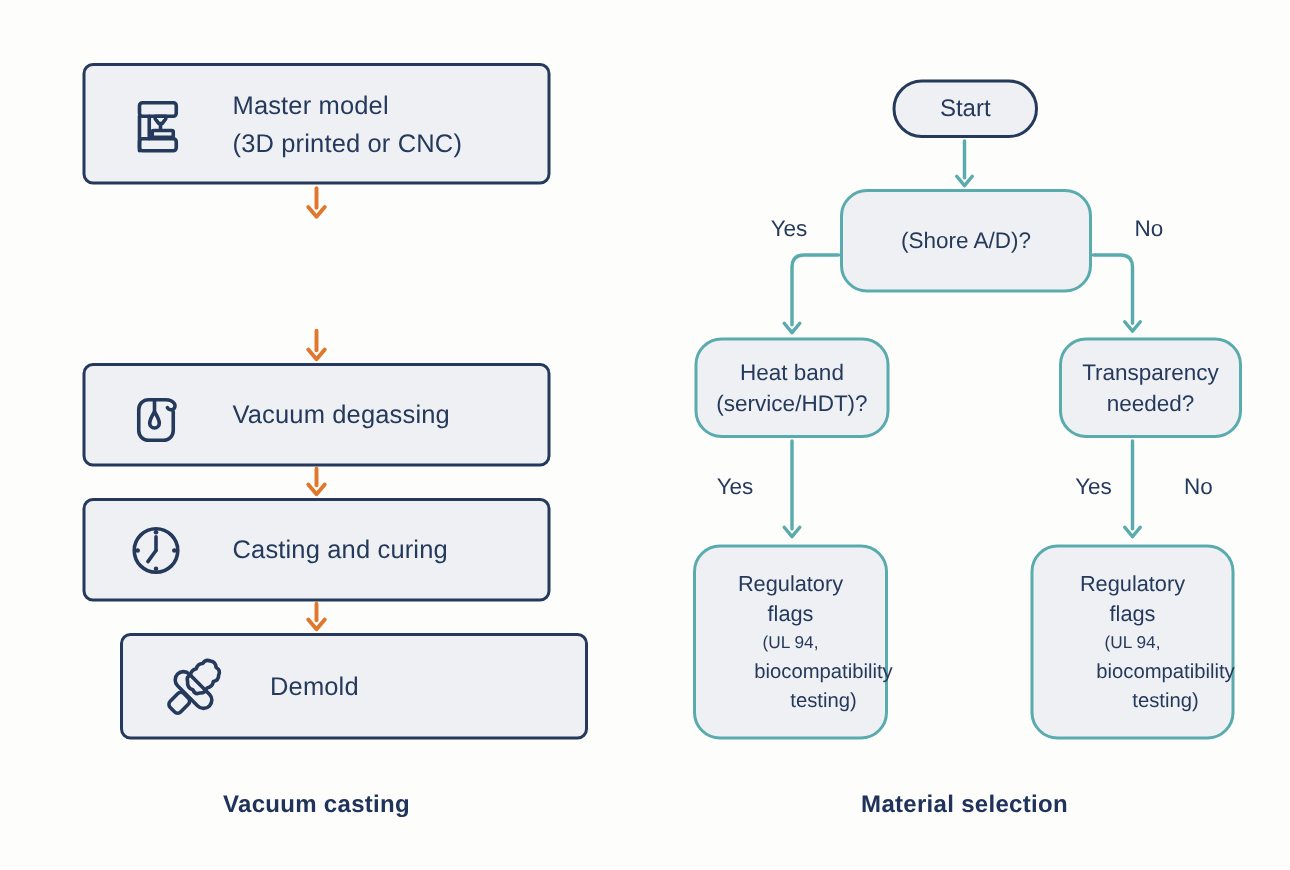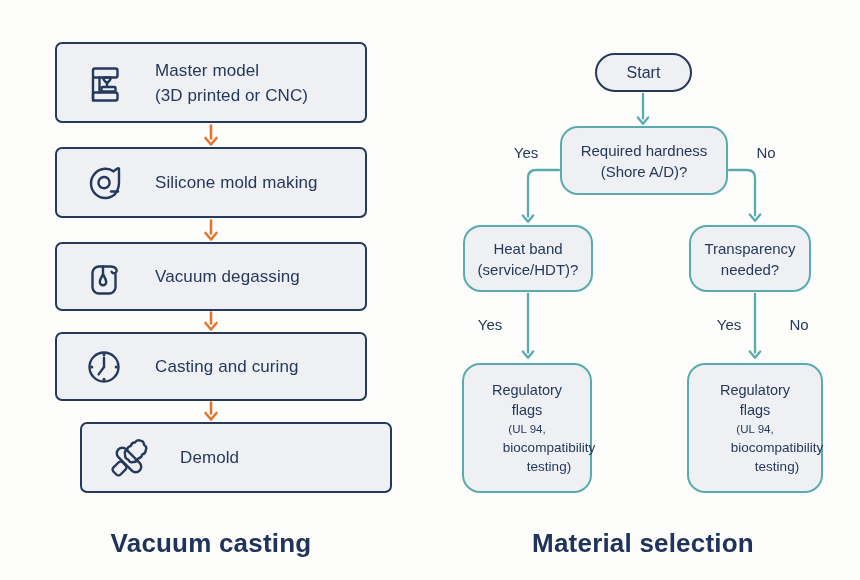--- a/index.html
+++ b/index.html
@@ -36,21 +36,21 @@
   .qbox span{display:block;font-size:15px;font-weight:500;line-height:21px;}
   .rbox{justify-content:flex-start;padding-top:15px;}
   .rbox span{display:block;font-weight:500;}
   .rbox .r0,.rbox .r1{font-size:14.5px;line-height:20px;}
   .rbox .r2{font-size:11.5px;line-height:18px;}
   .rbox .r3,.rbox .r4{font-size:13.5px;line-height:19px;margin-left:44px;}
 
   .branch-label{position:absolute;width:52px;text-align:center;font-size:15px;
         font-weight:500;}
 
-  .flow-title{position:absolute;top:528px;text-align:center;font-size:26px;
+  .flow-title{position:absolute;top:528px;text-align:center;font-size:16px;
         font-weight:700;letter-spacing:.2px;color:#20335a;}
 </style>
 </head>
 <body>
 
 <div class="canvas">
 
   <svg class="overlay" viewBox="0 0 860 580">
     <g stroke="#e0772c" stroke-width="2.6" fill="none" stroke-linecap="round" stroke-linejoin="round">
       <path d="M211,125.5 V138.5"></path>
@@ -85,31 +85,20 @@
       <path d="M27,23.5 V27.5"></path>
       <rect x="21.5" y="28" width="14" height="4.5" rx="1"></rect>
       <rect x="13" y="33.5" width="24.5" height="8" rx="2"></rect>
     </svg>
     <div class="ltext">
       <span>Master model</span>
       <span>(3D printed or CNC)</span>
     </div>
   </div>
 
-  <div class="lbox" style="top:147px;height:71px;">
-    <svg class="licon" viewBox="0 0 48 48">
-      <path d="M33.5,12.2 C31,10.5 28,9.6 24.8,9.8 C16.9,10.3 10.7,17 11,25 C11.3,33 17.9,39.3 25.9,39 C29.4,38.9 32.6,37.4 35,35.1"></path>
-      <path d="M33.5,12.2 L37.8,9.3 C38.5,8.9 39,9.3 39,10 V23.5 C39,27.9 37.5,31.9 35,35.1"></path>
-      <path d="M21.5,18.6 C24.3,17.2 27.7,18.3 29,21 C30.4,23.8 29.3,27.2 26.6,28.6 C23.8,30 20.4,28.9 19,26.1 C17.7,23.4 18.8,20 21.5,18.6 Z"></path>
-      <line x1="31" y1="32.5" x2="38" y2="32.5"></line>
-    </svg>
-    <div class="ltext">
-      <span>Silicone mold making</span>
-    </div>
-  </div>
 
   <div class="lbox" style="top:242px;height:69px;">
     <svg class="licon" viewBox="0 0 48 48">
       <path d="M35.5,21.5 V34 C35.5,37.6 32.6,40.5 29,40.5 H19 C15.4,40.5 12.5,37.6 12.5,34 V20 C12.5,16.4 15.4,13.5 19,13.5 H30.5 C33.2,13.5 35.3,14.6 36.3,16.2 C37.1,17.5 36.6,19.2 35.2,19.9 C33.9,20.5 32.3,20 31.6,18.7"></path>
       <line x1="23" y1="13.5" x2="23" y2="22"></line>
       <path d="M23,21.5 C21.2,24.4 19.8,27.2 19.8,29.1 A3.2,3.2 0 0 0 26.2,29.1 C26.2,27.2 24.8,24.4 23,21.5 Z"></path>
     </svg>
     <div class="ltext">
       <span>Vacuum degassing</span>
     </div>
@@ -139,31 +128,30 @@
     <div class="ltext">
       <span>Demold</span>
     </div>
   </div>
 
   <div class="flow-title" style="left:55px;width:312px;">Vacuum casting</div>
 
   <div class="pill">Start</div>
 
   <div class="qbox" style="left:560px;top:126px;width:168px;height:69px;">
-    <span>Required hardness</span>
     <span>(Shore A/D)?</span>
   </div>
   <div class="branch-label" style="left:500px;top:144px;">Yes</div>
   <div class="branch-label" style="left:740px;top:144px;">No</div>
 
   <div class="qbox" style="left:463px;top:225px;width:130px;height:67px;">
     <span>Heat band</span>
     <span>(service/HDT)?</span>
   </div>
-  <div class="qbox" style="left:689px;top:225px;width:122px;height:67px;">
+  <div class="qbox" style="left:706px;top:225px;width:122px;height:67px;">
     <span>Transparency</span>
     <span>needed?</span>
   </div>
 
   <div class="branch-label" style="left:464px;top:316px;">Yes</div>
   <div class="branch-label" style="left:703px;top:316px;">Yes</div>
   <div class="branch-label" style="left:773px;top:316px;">No</div>
 
   <div class="rbox" style="left:462px;top:363px;width:130px;height:130px;">
     <span class="r0">Regulatory</span>

